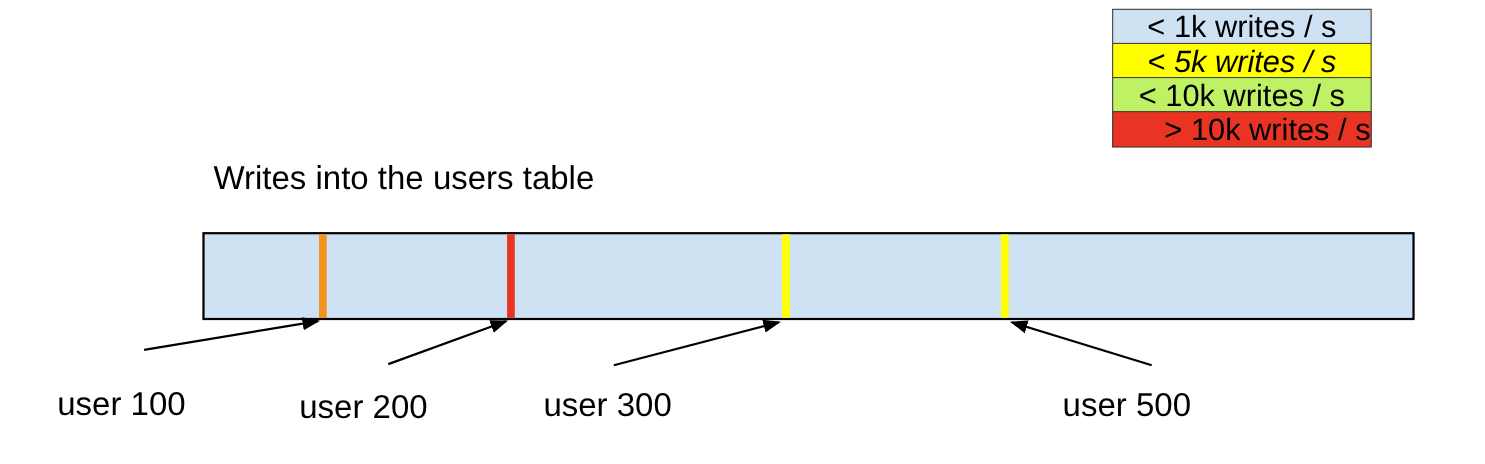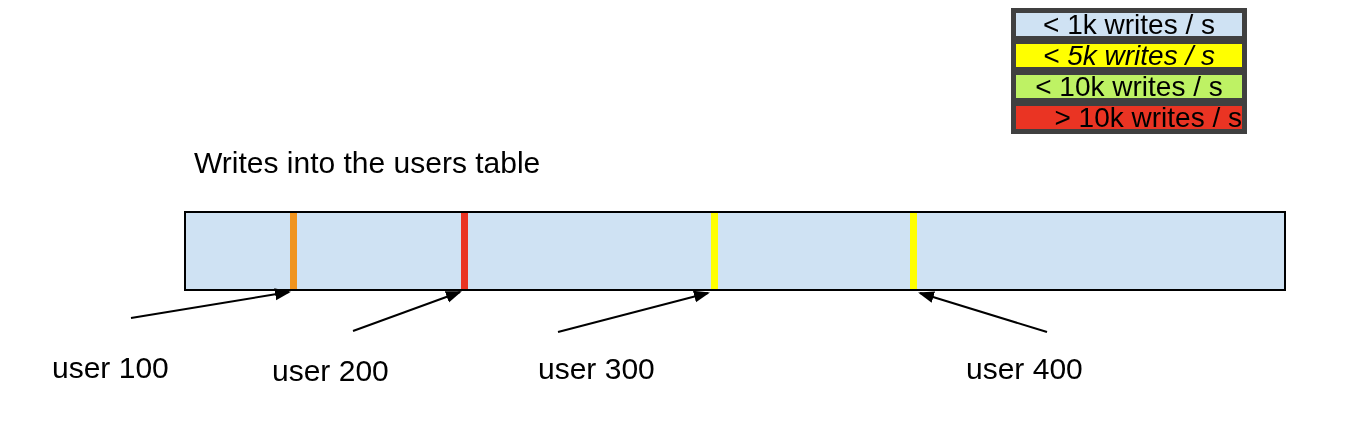--- a/index.html
+++ b/index.html
@@ -27,21 +27,21 @@
   
   .legend {
     position: absolute;
     left: 1011px;
     top: 8px;
     width: 236px;
   }
   .legend-row {
     box-sizing: border-box;
     height: 33px;
-    border: 5px solid #404040;
+    border: 1px solid #404040;
     display: flex;
     align-items: center;
     justify-content: center;
     font-size: 28px;
     white-space: nowrap;
   }
   .legend-row + .legend-row { margin-top: -2px; }
 
   
   .range-bar {
@@ -66,21 +66,21 @@
 
   
   .user-label {
     position: absolute;
     font-size: 30px;
     line-height: 32px;
     white-space: nowrap;
   }
   .user-label-0 { left: 52px;  top: 352px; }
   .user-label-1 { left: 272px; top: 355px; }
-  .user-label-2 { left: 494px; top: 353px; margin-left: 44px; }
+  .user-label-2 { left: 494px; top: 353px; }
   .user-label-3 { left: 966px; top: 353px; }
 
   
   .arrow-layer {
     position: absolute;
     left: 0;
     top: 0;
     width: 1350px;
     height: 422px;
     pointer-events: none;
@@ -123,15 +123,15 @@
     </defs>
     <line x1="131" y1="318" x2="289" y2="292" stroke="#000000" stroke-width="2" marker-end="url(#arrowhead)"></line>
     <line x1="353" y1="331" x2="460" y2="292" stroke="#000000" stroke-width="2" marker-end="url(#arrowhead)"></line>
     <line x1="558" y1="332" x2="708" y2="293" stroke="#000000" stroke-width="2" marker-end="url(#arrowhead)"></line>
     <line x1="1047" y1="332" x2="920" y2="293" stroke="#000000" stroke-width="2" marker-end="url(#arrowhead)"></line>
   </svg>
 
   <div class="user-label user-label-0">user 100</div>
   <div class="user-label user-label-1">user 200</div>
   <div class="user-label user-label-2">user 300</div>
-  <div class="user-label user-label-3">user 400</div>
+  <div class="user-label user-label-3">user 500</div>
 
 </div>
 
 </body></html>

